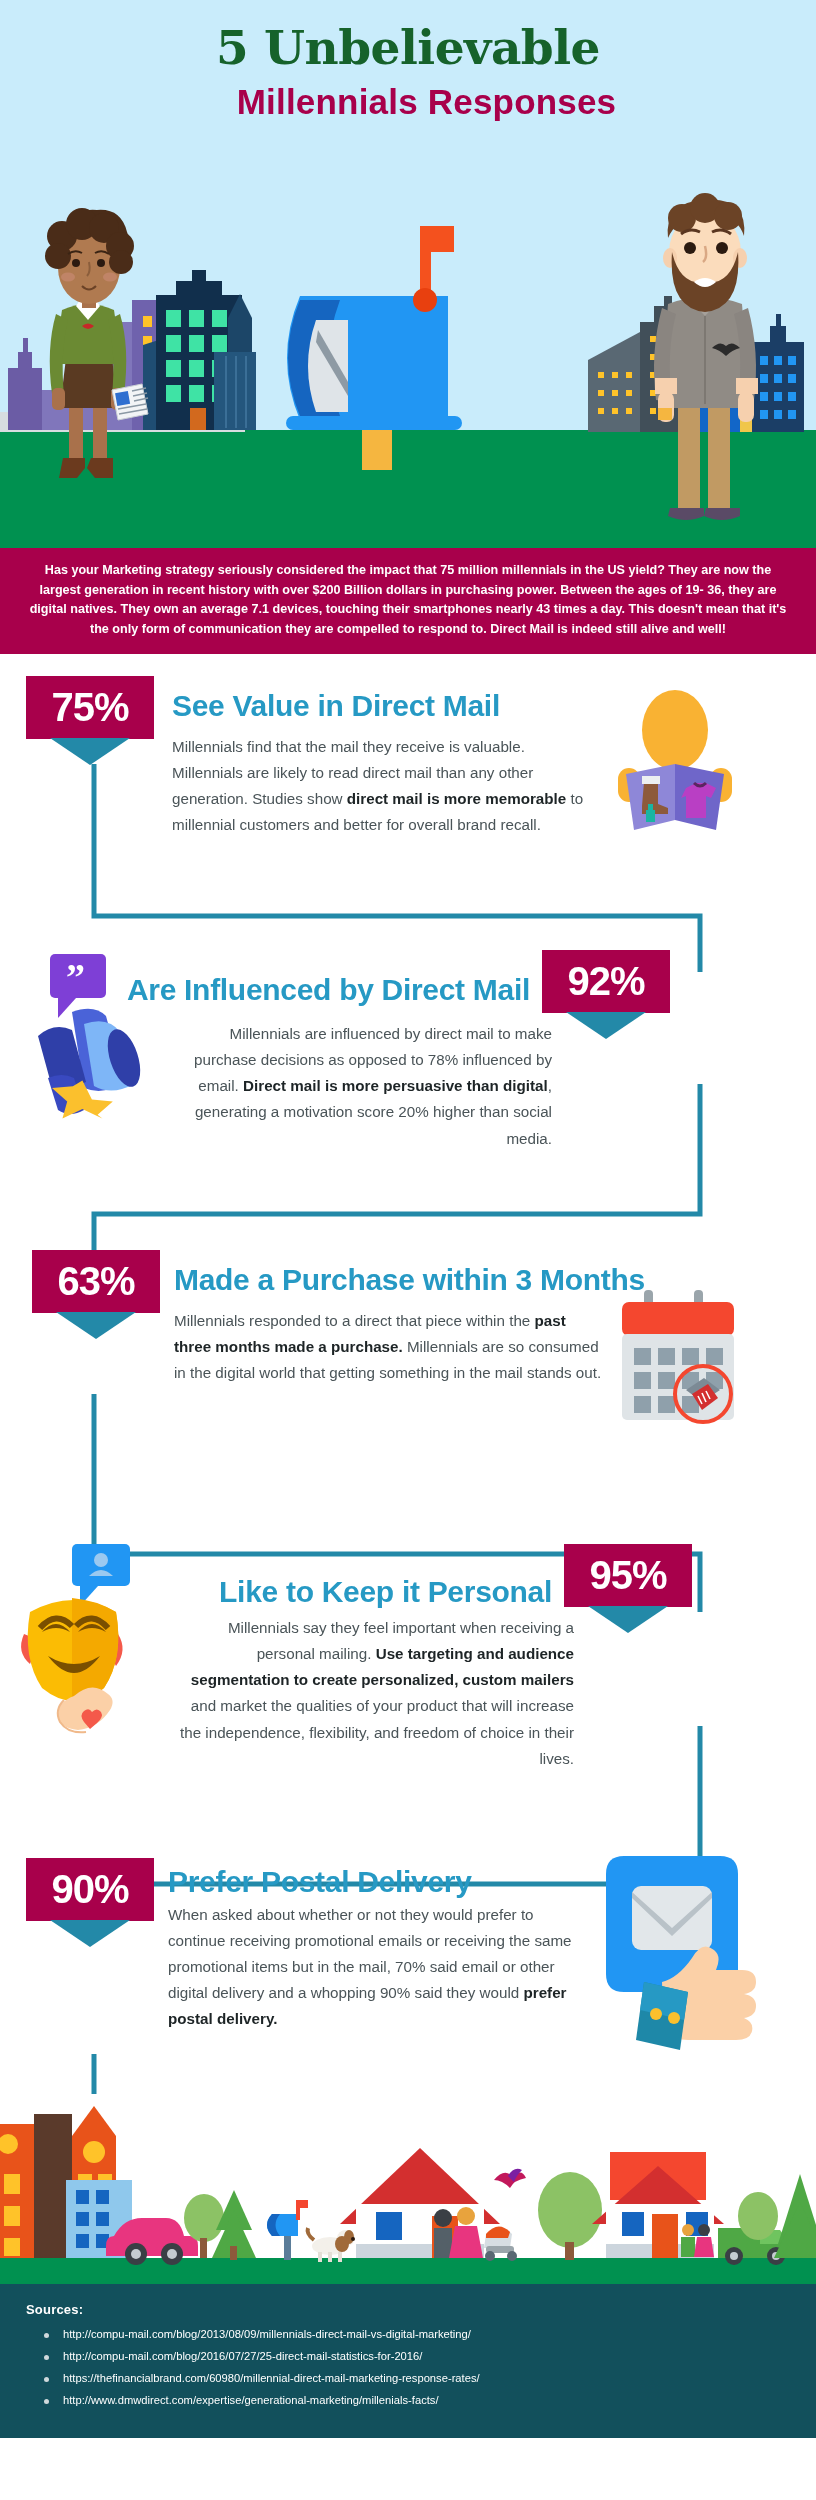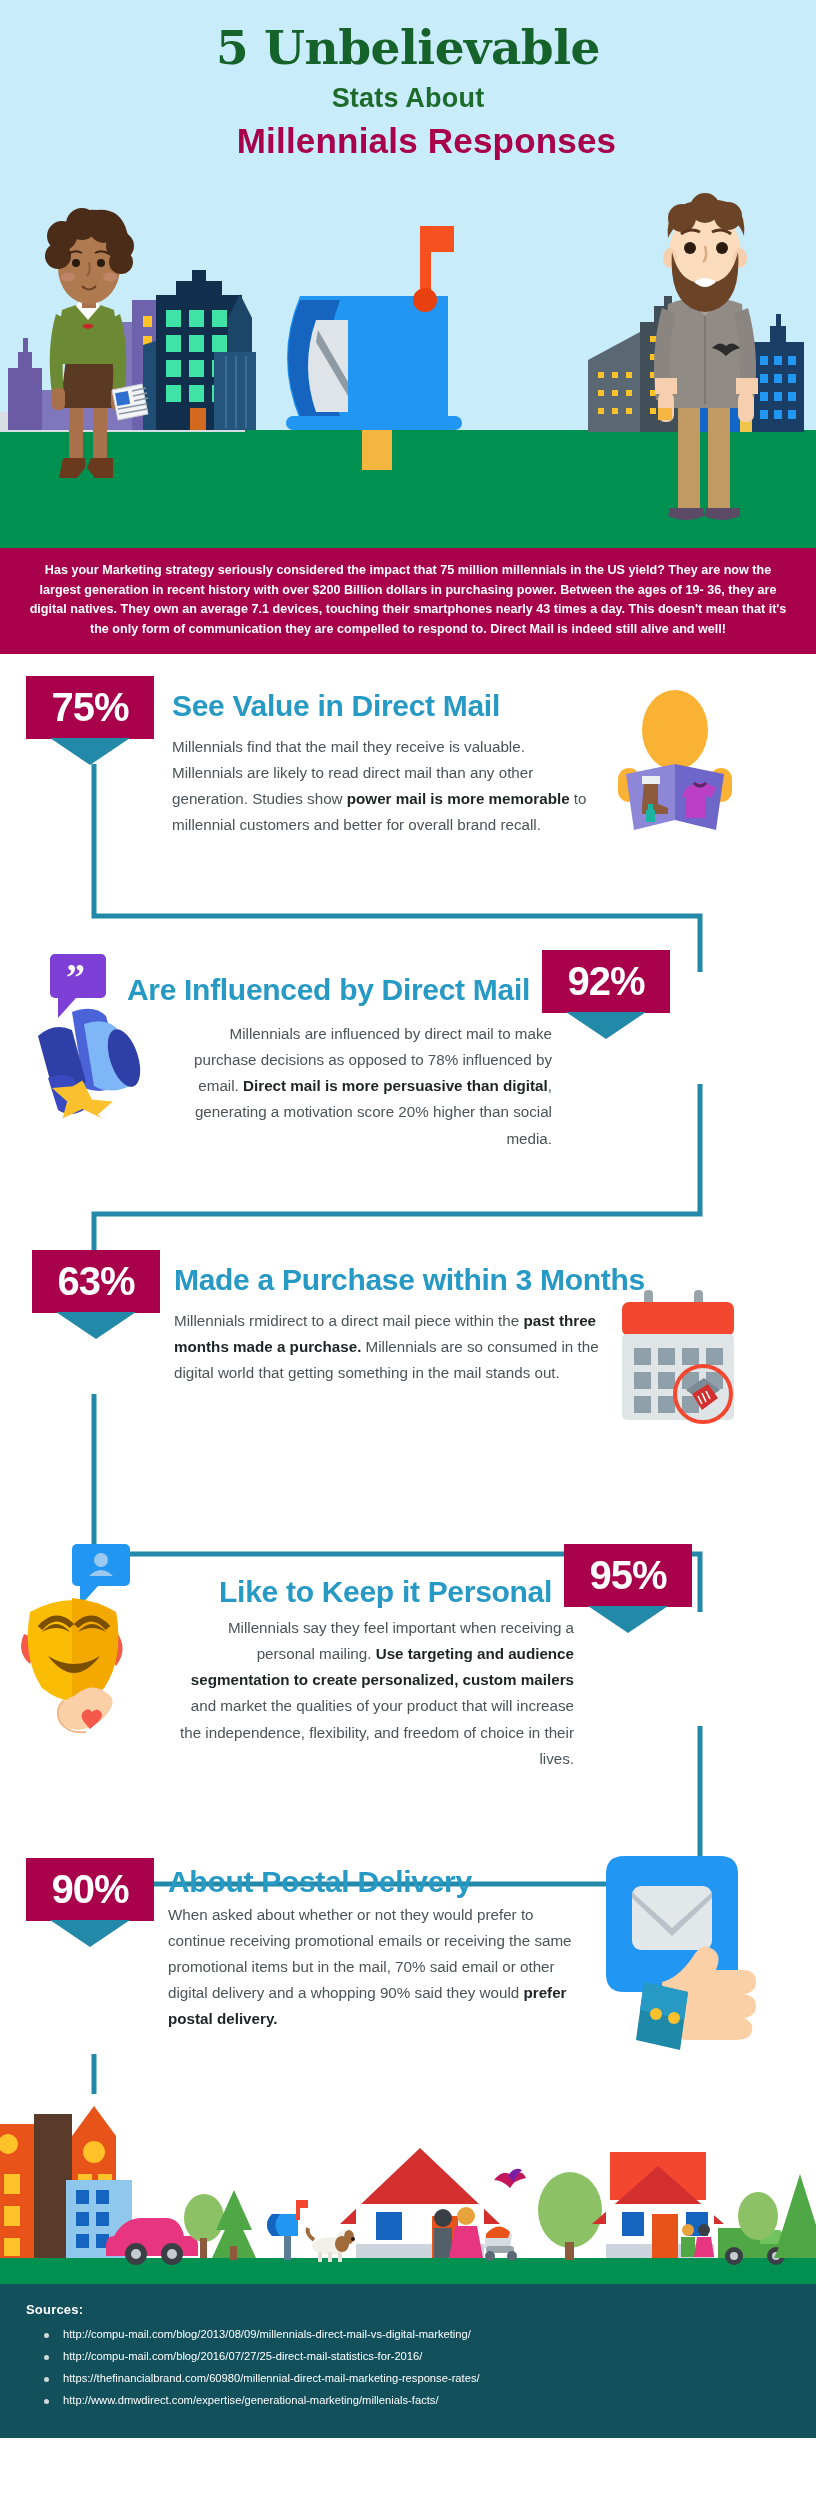--- a/index.html
+++ b/index.html
@@ -367,21 +367,20 @@
         <circle cx="690" cy="248" r="6" fill="#2b1a10"></circle>
         <circle cx="722" cy="248" r="6" fill="#2b1a10"></circle>
         <path d="M681 234 q9 -7 19 -2" stroke="#5a3620" stroke-width="3" fill="none"></path>
         <path d="M712 232 q10 -5 19 2" stroke="#5a3620" stroke-width="3" fill="none"></path>
         <path d="M705 246 q3 12 -2 16" stroke="#d9a884" stroke-width="2.5" fill="none"></path>
       </g>
     </svg>
 
     <div class="hero-title-wrap">
       <div class="t1">5 Unbelievable</div>
-      <div class="t2">Stats About</div>
       <div class="t3">Millennials Responses</div>
     </div>
   </div>
 
   <div class="intro">
     <span>Has your Marketing strategy seriously considered the impact that 75 million millennials in the US yield? They are now the largest generation in recent history with over $200 Billion dollars in purchasing power. Between the ages of 19- 36, they are digital natives. They own an average 7.1 devices, touching their smartphones nearly  43 times a day. This doesn't mean that it's the only form of communication they are compelled to respond to. </span><b>Direct Mail is indeed still alive and well!</b>
   </div>
 
   <div class="body-wrap">
 
@@ -399,21 +398,21 @@
         <path d="M94 1400 L94 1458 L700 1458 L700 1500"></path>
       </g>
     </svg>
 
     <div class="sec" style="padding:22px 0 0 0; min-height:260px;">
       <div style="display:flex; align-items:flex-start; padding-left:26px;">
         <div class="badge" style="min-width:128px;">75%</div>
         <div style="margin-left:18px; width:420px;">
           <div class="headline" style="padding-top:14px;">See Value in Direct Mail</div>
           <div class="para" style="margin-top:12px;">
-            <span>Millennials find that the mail they receive is valuable. Millennials are likely to read direct mail than any other generation. Studies show </span><b>power mail is more memorable</b><span> to millennial customers and better for overall brand recall.</span>
+            <span>Millennials find that the mail they receive is valuable. Millennials are likely to read direct mail than any other generation. Studies show </span><b>direct mail is more memorable</b><span> to millennial customers and better for overall brand recall.</span>
           </div>
         </div>
 
         <svg width="150" height="160" viewBox="0 0 150 160" style="margin-left:8px;margin-top:14px;">
           <ellipse cx="75" cy="40" rx="33" ry="40" fill="#f9b233"></ellipse>
           <rect x="18" y="78" width="22" height="34" rx="11" fill="#f9b233"></rect>
           <rect x="110" y="78" width="22" height="34" rx="11" fill="#f9b233"></rect>
           <path d="M75 74 L26 84 L34 140 L75 130z" fill="#8e87d8"></path>
           <path d="M75 74 L124 84 L116 140 L75 130z" fill="#6f66c9"></path>
 
@@ -454,21 +453,21 @@
         </div>
       </div>
     </div>
 
     <div class="sec" style="padding:36px 0 0 0; min-height:290px;">
       <div style="display:flex; align-items:flex-start; padding-left:32px;">
         <div class="badge" style="min-width:128px;">63%</div>
         <div style="margin-left:14px; width:430px;">
           <div class="headline" style="padding-top:14px;">Made a Purchase within 3 Months</div>
           <div class="para" style="margin-top:12px;">
-            <span>Millennials rmidirect to a direct mail piece within the </span><b>past three months made a purchase.</b><span> Millennials are so consumed in the digital world that getting something in the mail stands out.</span>
+            <span>Millennials responded to a direct that piece within the </span><b>past three months made a purchase.</b><span> Millennials are so consumed in the digital world that getting something in the mail stands out.</span>
           </div>
         </div>
 
         <svg width="140" height="150" viewBox="0 0 140 150" style="margin-left:2px;margin-top:36px;">
           <rect x="38" y="4" width="9" height="30" rx="4" fill="#9aa5ab"></rect>
           <rect x="88" y="4" width="9" height="30" rx="4" fill="#9aa5ab"></rect>
           <rect x="16" y="16" width="112" height="34" rx="7" fill="#f4472f"></rect>
           <rect x="16" y="48" width="112" height="86" rx="5" fill="#dfe4e7"></rect>
           <g fill="#8fa0ab">
             <rect x="28" y="62" width="17" height="17"></rect>
@@ -530,21 +529,21 @@
             <span>Millennials say they feel important when receiving a personal mailing. </span><b>Use targeting and audience segmentation to create personalized, custom mailers</b><span> and market the qualities of your product that will increase the independence, flexibility, and freedom of choice in their lives.</span>
           </div>
         </div>
       </div>
     </div>
 
     <div class="sec" style="padding:34px 0 0 0; min-height:270px;">
       <div style="display:flex; align-items:flex-start; padding-left:26px;">
         <div class="badge" style="min-width:128px;">90%</div>
         <div style="margin-left:14px; width:420px;">
-          <div class="headline" style="padding-top:8px;">About Postal Delivery</div>
+          <div class="headline" style="padding-top:8px;">Prefer Postal Delivery</div>
           <div class="para" style="margin-top:4px;">
             <span>When asked about whether or not they would prefer to continue receiving promotional emails or receiving the same promotional items but in the mail, 70% said email or other digital delivery and a whopping 90% said they would </span><b>prefer postal delivery.</b>
           </div>
         </div>
 
         <svg width="170" height="200" viewBox="0 0 170 200" style="margin-left:0;margin-top:-6px;">
           <path d="M18 22 q0 -18 18 -18 h96 q18 0 18 18 v100 q0 18 -18 18 h-96 q-18 0 -18 -18z" fill="#2196f3"></path>
           <rect x="44" y="34" width="80" height="64" rx="9" fill="#e2e7ea"></rect>
           <path d="M44 40 l40 36 l40 -36 v6 l-40 38 l-40 -38z" fill="#b9c2c8"></path>
 

